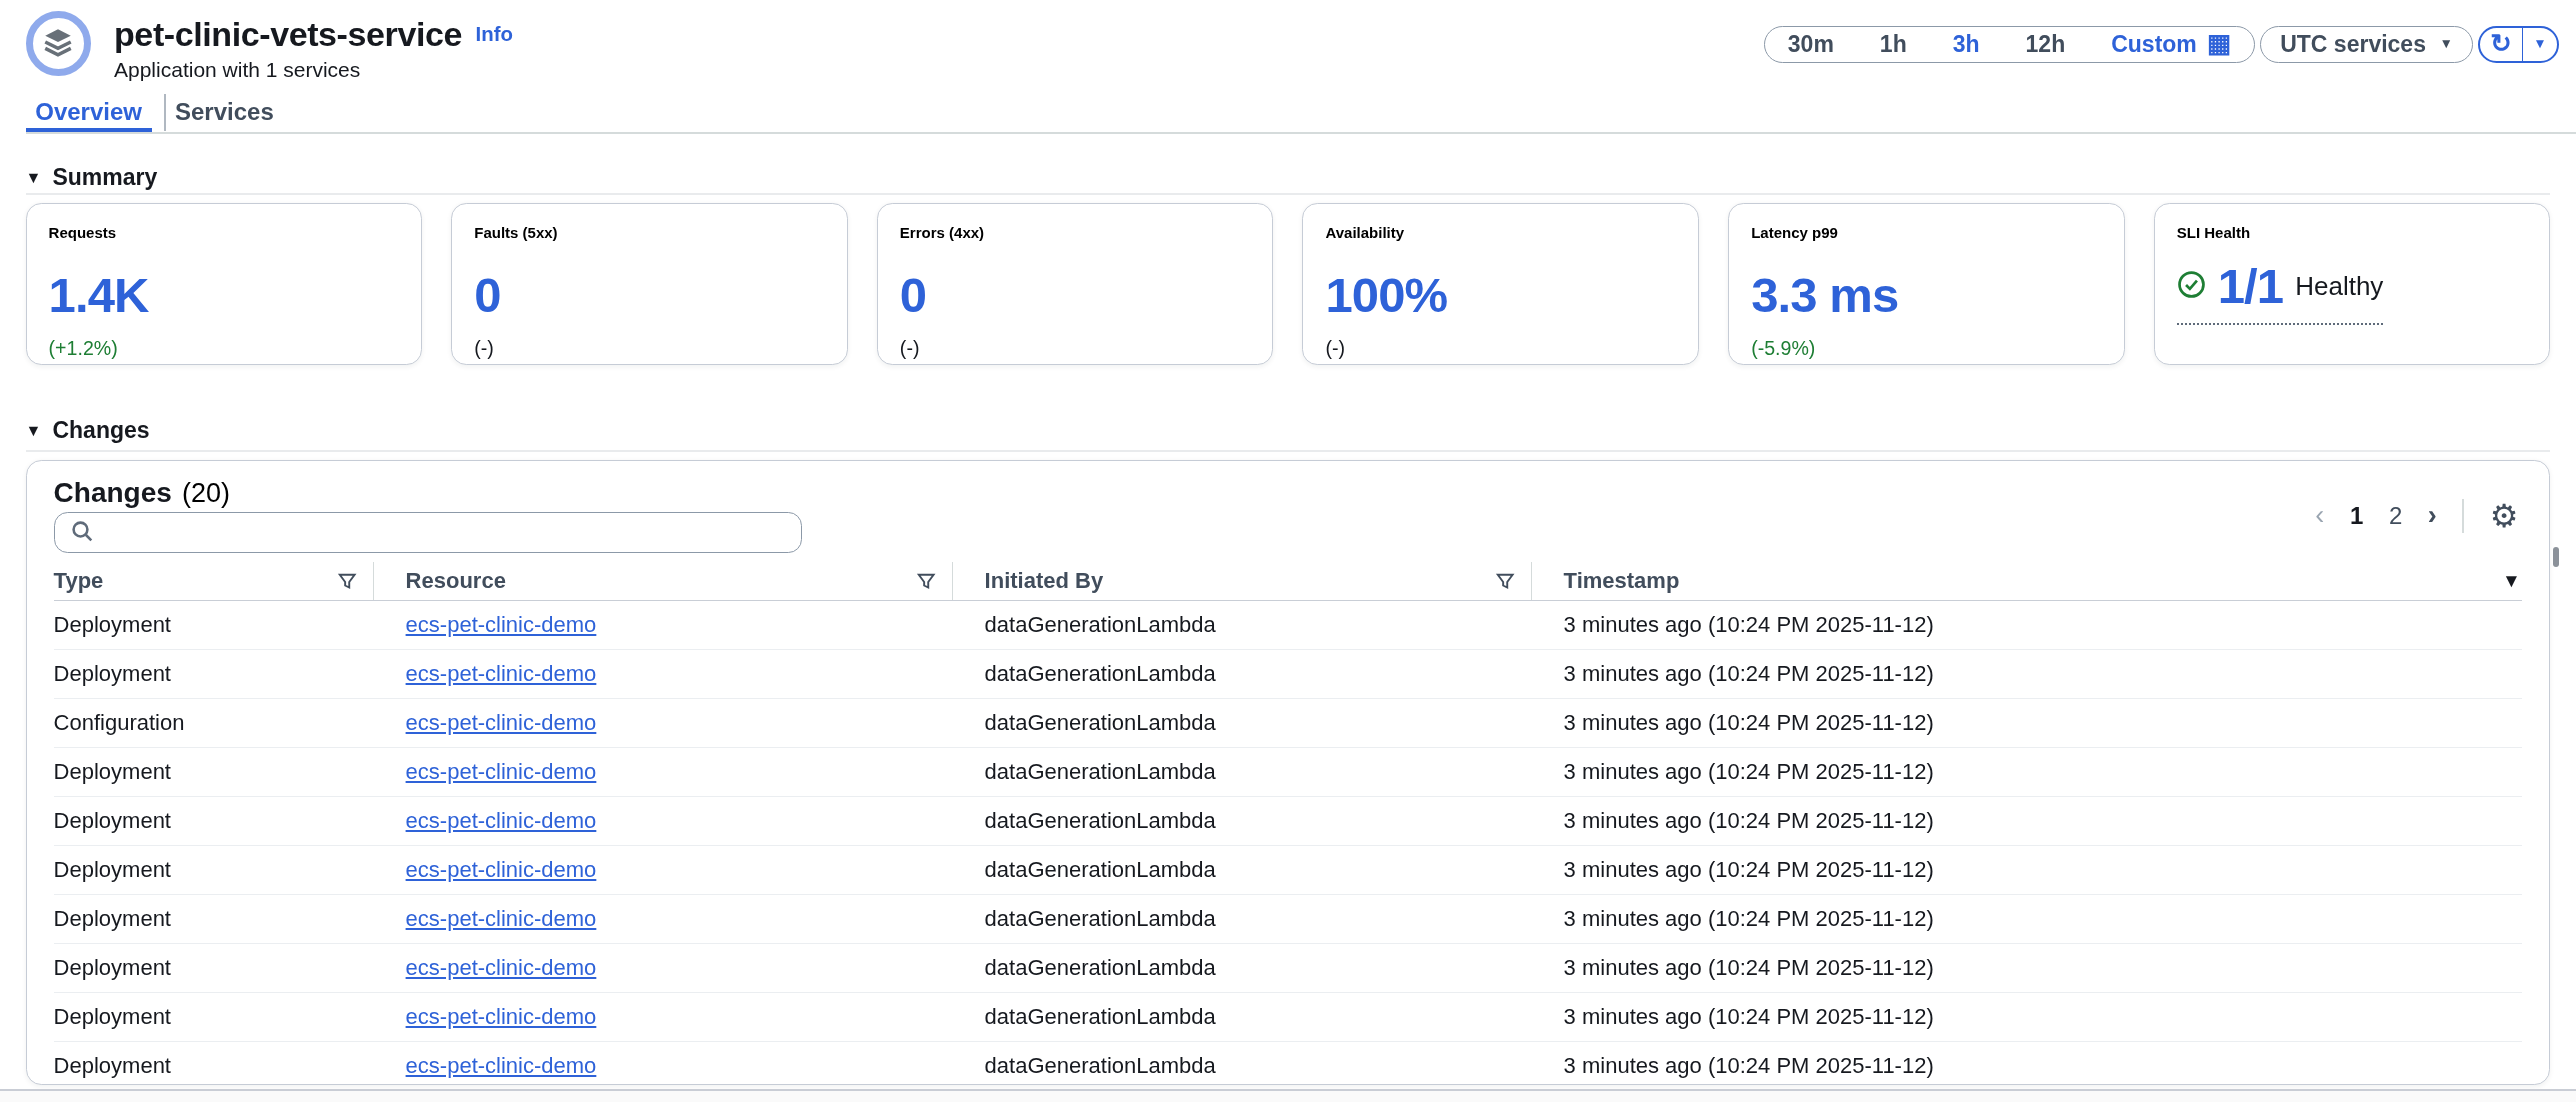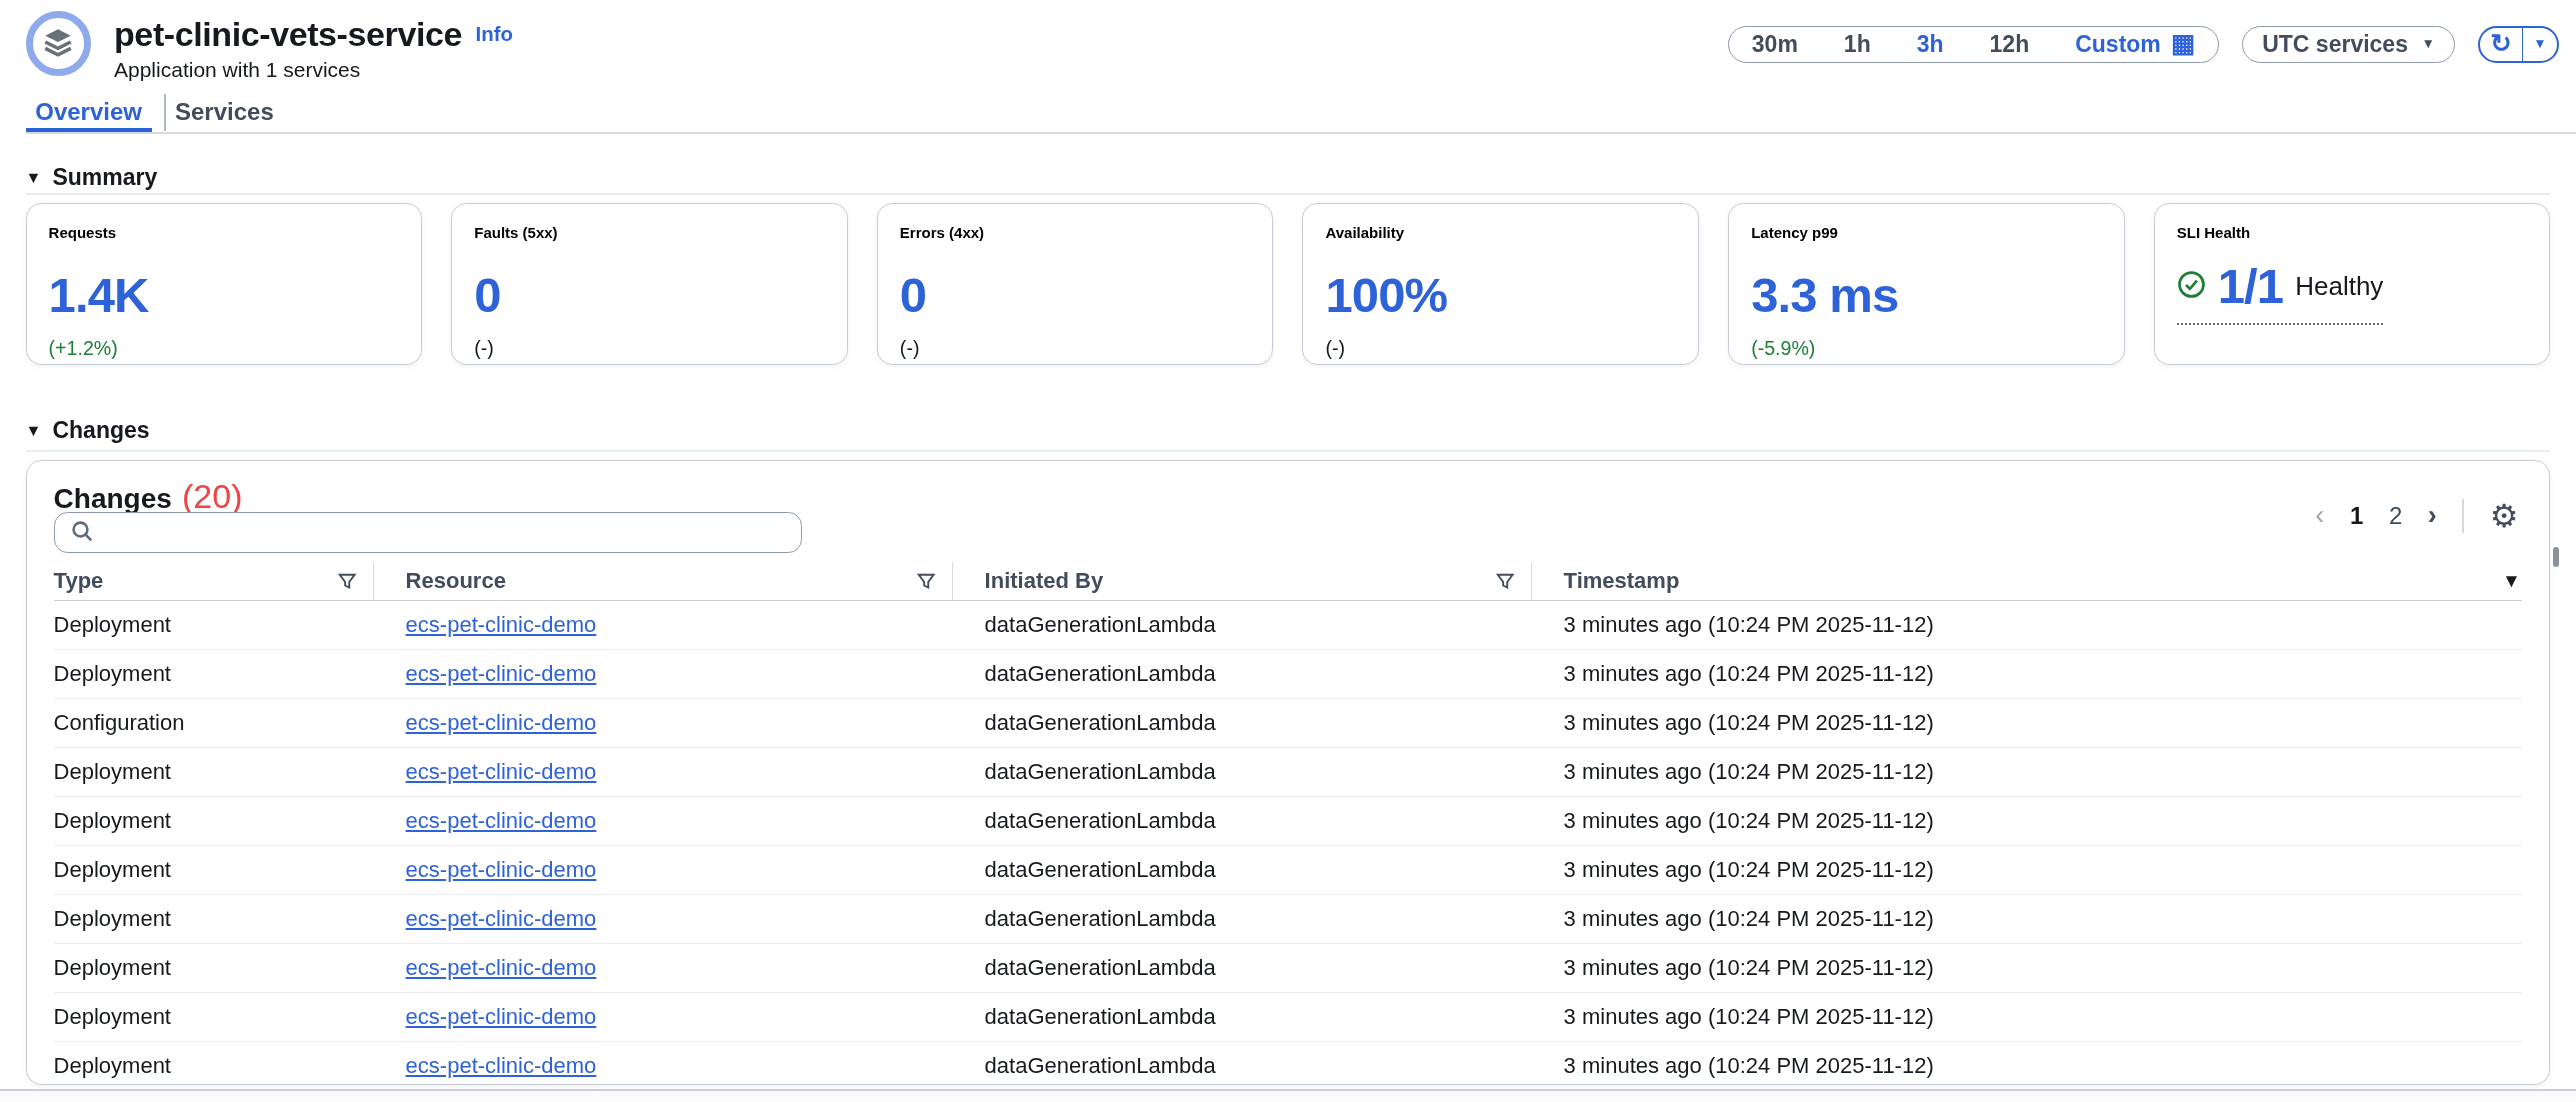--- a/index.html
+++ b/index.html
@@ -9,21 +9,21 @@
 
   
   .app-icon { position:absolute; left:25.6px; top:11px; width:65px; height:65px; border-radius:50%;
               border:7.7px solid #8faaec; background:#ffffff; display:flex; align-items:center; justify-content:center; }
   .title-row { position:absolute; left:114px; top:15.3px; display:flex; align-items:center; gap:13.6px; }
   .app-title { font-size:34px; font-weight:700; letter-spacing:-0.4px; color:#16191f; }
   .info-link { font-size:20.4px; font-weight:700; color:#2e62d8; cursor:pointer; }
   .app-subtitle { position:absolute; left:114px; top:58px; font-size:21px; color:#16191f; }
 
   
-  .time-bar { position:absolute; top:25.6px; right:17px; display:flex; align-items:center; gap:23px; height:37px; }
+  .time-bar { position:absolute; top:25.6px; right:17px; display:flex; align-items:center; gap:5px; height:37px; }
   .segmented { display:flex; align-items:center; height:37px; border:1.7px solid #8c99a8; border-radius:20.4px; background:#fff; }
   .segmented .opt { padding:0 23px; font-size:23px; font-weight:600; color:#414d5c; line-height:34px; cursor:pointer; white-space:nowrap; }
   .segmented .opt.active { color:#2e62d8; font-weight:700; }
   .segmented .opt.custom { color:#2e62d8; display:flex; align-items:center; gap:10.2px; }
   .cal-glyph { font-size:25.6px; line-height:25.6px; color:#2e62d8; }
   .btn-pill { display:flex; align-items:center; height:37px; border:1.7px solid #8c99a8; border-radius:20.4px;
               padding:0 19px; font-size:23px; font-weight:600; color:#414d5c; gap:13.6px; background:#fff; cursor:pointer; }
   .caret { font-size:13.6px; line-height:13.6px; color:#414d5c; }
   .refresh-split { display:flex; align-items:stretch; height:37px; border:2.6px solid #2e62d8; border-radius:20.4px; overflow:hidden; background:#fff; }
   .refresh-half { display:flex; align-items:center; justify-content:center; cursor:pointer; }
@@ -58,21 +58,21 @@
   .sli-row { display:inline-flex; align-items:center; gap:12px; margin-top:17px;
              border-bottom:2.6px dotted #5f6b7a; padding-bottom:8.5px; cursor:pointer; }
   .sli-value { font-size:49px; font-weight:700; letter-spacing:-0.9px; color:#2e62d8; }
   .sli-suffix { font-size:26px; color:#16191f; }
 
   
   .panel { position:absolute; left:25.6px; right:25.6px; top:460px; bottom:17px; background:#fff;
            border:1.7px solid #c6ccd6; border-radius:15.3px; box-shadow:0 1.7px 5.1px rgba(0,28,36,0.06); overflow:hidden; }
   .panel-title { position:absolute; left:27px; top:16px; display:flex; align-items:baseline; gap:10.2px; }
   .panel-title .t { font-size:28px; font-weight:700; color:#16191f; }
-  .panel-title .c { font-size:34px; color:#ef4444; }
+  .panel-title .c { font-size:27px; color:#000000; }
   .pager { position:absolute; right:31px; top:34px; display:flex; align-items:center; gap:25.6px; height:41px; }
   .pg { font-size:27px; line-height:27px; cursor:pointer; }
   .pg.prev { color:#9aa5b1; }
   .pg.next { color:#414d5c; font-weight:600; }
   .pg.num { font-size:24px; color:#414d5c; }
   .pg.num.current { font-weight:700; color:#16191f; }
   .pg-div { width:1.7px; height:34px; background:#d5dbdb; }
   .gear { font-size:32px; color:#414d5c; line-height:32px; cursor:pointer; }
 
   .filter-box { position:absolute; left:27px; top:51px; width:748px; height:41px; border:1.7px solid #8c99a8;

